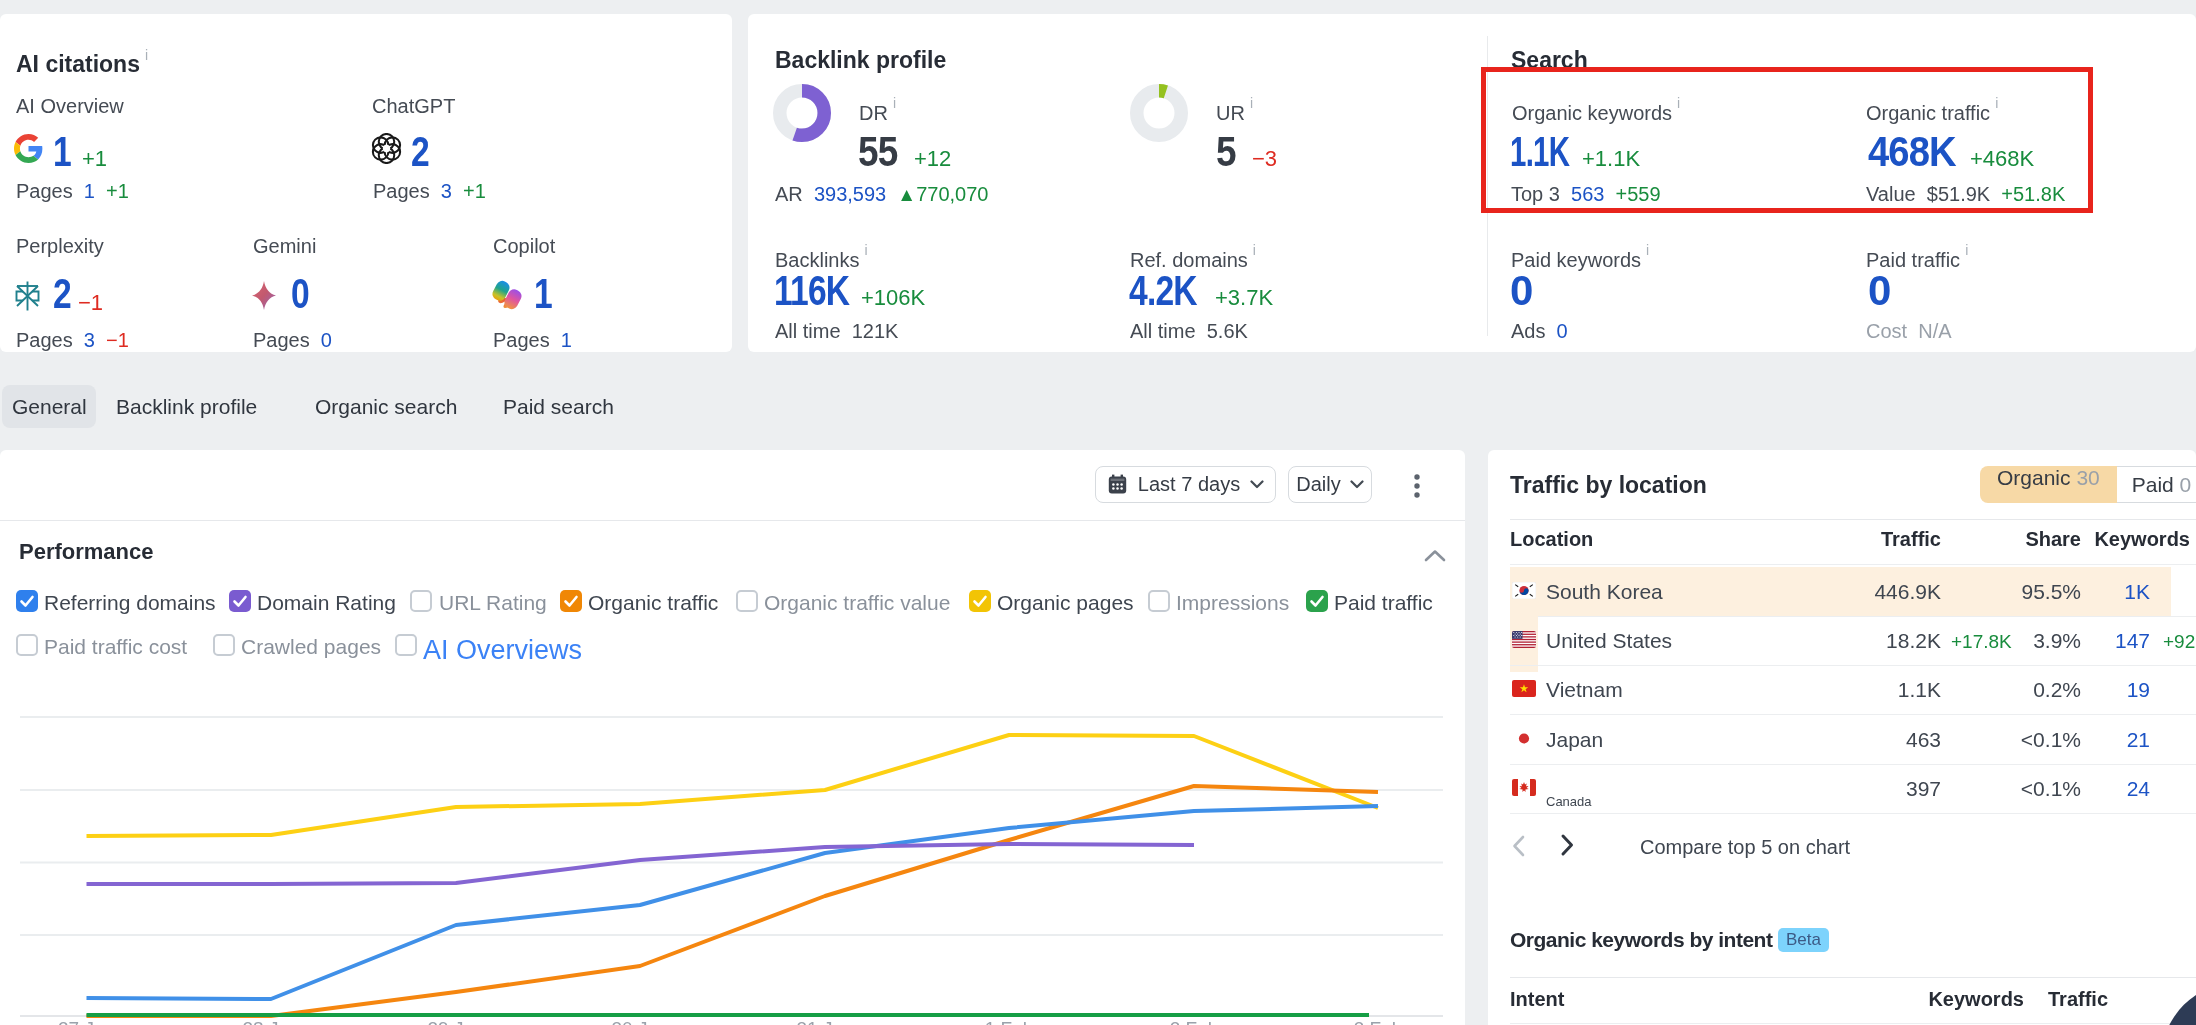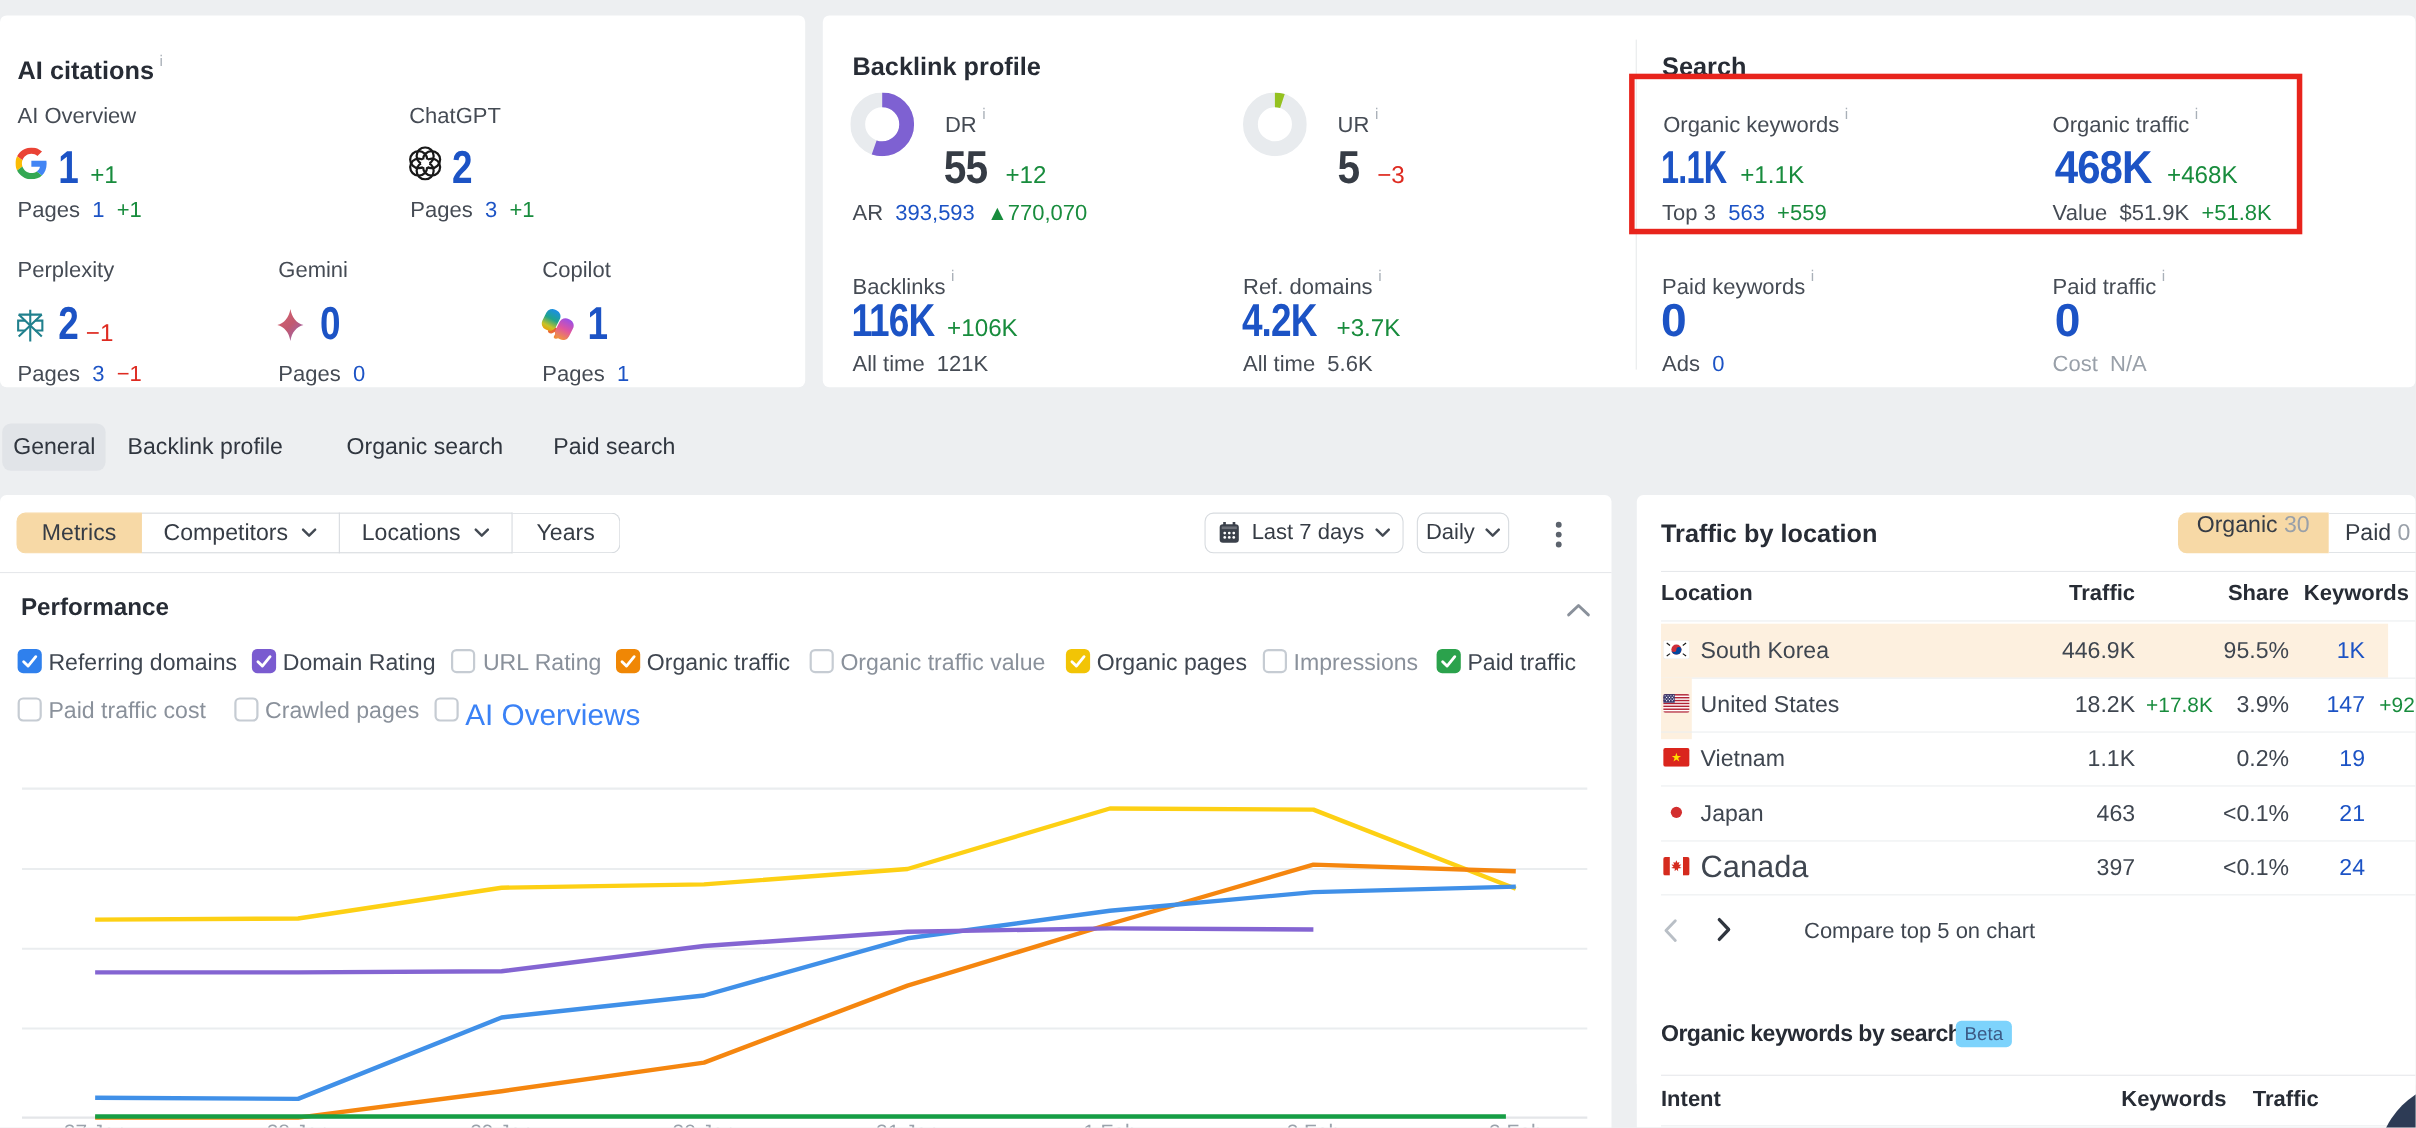--- a/index.html
+++ b/index.html
@@ -158,30 +158,20 @@
 <div class="abs" style="left:2px;top:385px;width:94px;height:43px;background:#e1e4e8;border-radius:8px"></div>
 <div class="abs" style="left:0;top:395px;font-size:21px;color:#30363f">
   <span style="position:absolute;left:12px">General</span>
   <span style="position:absolute;left:116px">Backlink&nbsp;profile</span>
   <span style="position:absolute;left:315px">Organic&nbsp;search</span>
   <span style="position:absolute;left:503px">Paid&nbsp;search</span>
 </div>
 
 <div class="card" style="left:0;top:450px;width:1465px;height:600px;border-radius:6px 6px 0 0">
 
-  <div class="abs" style="left:15px;top:16px;height:37px;display:flex;font-size:21px;color:#363c45">
-    <div style="background:#f7d9a6;border:1px solid #f7d9a6;border-radius:8px 0 0 8px;padding:0 22px;display:flex;align-items:center">Metrics</div>
-    <div style="border:1px solid #d7dbdf;border-left:none;padding:0 20px;display:flex;align-items:center;gap:12px">Competitors <svg width="14" height="9" viewBox="0 0 14 9" fill="none">
-          <path d="M1.5 1.5 L7 7 L12.5 1.5" stroke="#434a53" stroke-width="2.2" stroke-linecap="round" stroke-linejoin="round"></path>
-        </svg></div>
-    <div style="border:1px solid #d7dbdf;border-left:none;padding:0 20px;display:flex;align-items:center;gap:12px">Locations <svg width="14" height="9" viewBox="0 0 14 9" fill="none">
-          <path d="M1.5 1.5 L7 7 L12.5 1.5" stroke="#434a53" stroke-width="2.2" stroke-linecap="round" stroke-linejoin="round"></path>
-        </svg></div>
-    <div style="border:1px solid #d7dbdf;border-left:none;border-radius:0 8px 8px 0;padding:0 22px;display:flex;align-items:center">Years</div>
-  </div>
   <div class="abs" style="left:1095px;top:16px;width:181px;height:37px;border:1px solid #d7dbdf;border-radius:8px;box-sizing:border-box;display:flex;align-items:center;justify-content:center;gap:10px;font-size:20px;color:#363c45"><svg width="21" height="21" viewBox="0 0 21 21">
         <rect x="1.8" y="2.6" width="17.4" height="16.8" rx="3" fill="#3b414b"></rect>
         <line x1="6.2" y1="0.6" x2="6.2" y2="4" stroke="#3b414b" stroke-width="2.4"></line>
         <line x1="14.8" y1="0.6" x2="14.8" y2="4" stroke="#3b414b" stroke-width="2.4"></line>
         <rect x="3.6" y="4.6" width="13.8" height="2.4" fill="#fff" opacity="0.25"></rect>
         <g fill="#fff">
           <circle cx="6.4" cy="10.6" r="1.25"></circle>
           <circle cx="10.5" cy="10.6" r="1.25"></circle>
           <circle cx="14.6" cy="10.6" r="1.25"></circle>
           <circle cx="6.4" cy="14.6" r="1.25"></circle>
@@ -360,37 +350,37 @@
             <rect width="24" height="17" rx="2"></rect>
           </clipPath>
         </defs>
         <g clip-path="url(#cac)">
           <rect width="24" height="17" fill="#fff"></rect>
           <rect width="6" height="17" fill="#d52b1e"></rect>
           <rect x="18" width="6" height="17" fill="#d52b1e"></rect>
           <path d="M12 3 L13 5.4 L14.8 4.6 L14 7.2 L16.5 7 L14.6 9 L16.8 10 L13.4 10.6 L13.6 13 L12 11.4 L10.4 13 L10.6 10.6 L7.2 10 L9.4 9 L7.5 7 L10 7.2 L9.2 4.6 L11 5.4 Z" fill="#d52b1e"></path>
         </g>
       </svg></div>
-    <div class="abs" style="left:58px;top:322px;font-size:28px;color:#3f4650">Canada</div>
+    <div class="abs" style="left:58px;top:344px;font-size:13px;color:#3f4650">Canada</div>
     <div class="abs rt" style="left:280px;top:326.8px;width:173px;font-size:21px;color:#3f4650">397</div>
     <div class="abs rt" style="left:500px;top:326.8px;width:93px;font-size:21px;color:#3f4650">&lt;0.1%</div>
     <div class="abs rt blue" style="left:560px;top:326.8px;width:102px;font-size:21px">24</div>
     <div class="abs" style="left:22px;top:362.8px;width:686px;height:1px;background:#eceef0"></div>
 
   <div class="abs" style="left:24px;top:385px"><svg width="13" height="22" viewBox="0 0 13 22" fill="none">
         <path d="M11 2 L2.5 11 L11 20" stroke="#b9bfc6" stroke-width="2.6" stroke-linecap="round" stroke-linejoin="round"></path>
       </svg></div>
   <div class="abs" style="left:72px;top:383px"><svg width="14" height="24" viewBox="0 0 14 24" fill="none">
         <path d="M3 3 L11.5 12 L3 21" stroke="#30363f" stroke-width="3" stroke-linecap="round" stroke-linejoin="round"></path>
       </svg></div>
   <div class="abs sm" style="left:152px;top:386px;color:#3f4650">Compare top 5 on chart</div>
 </div>
 
 <div class="card" style="left:1488px;top:903px;width:708px;height:122px;border-radius:6px 6px 0 0">
-  <div class="abs ttl" style="left:22px;top:25px;font-size:21px;letter-spacing:-0.5px">Organic keywords by search</div>
+  <div class="abs ttl" style="left:22px;top:25px;font-size:21px;letter-spacing:-0.5px">Organic keywords by intent</div>
   <div class="abs" style="left:290px;top:25px;background:#7dd3fc;color:#3c5a86;font-size:17px;border-radius:5px;padding:2px 8px">Beta</div>
   <div class="abs" style="left:22px;top:74px;width:686px;height:1px;background:#e6e8eb"></div>
   <div class="abs" style="top:85px;left:22px;font-size:20px;font-weight:bold;color:#272c35">Intent</div>
   <div class="abs rt" style="top:85px;left:350px;width:186px;font-size:20px;font-weight:bold;color:#272c35">Keywords</div>
   <div class="abs rt" style="top:85px;left:560px;width:56px;font-size:20px;font-weight:bold;color:#272c35">Traffic</div>
   <div class="abs" style="left:22px;top:120px;width:686px;height:1px;background:#eceef0"></div>
 </div>
 
 <div class="abs" style="left:2161px;top:982px;width:156px;height:156px;border-radius:50%;background:#2d3b55;z-index:40"></div>
 

